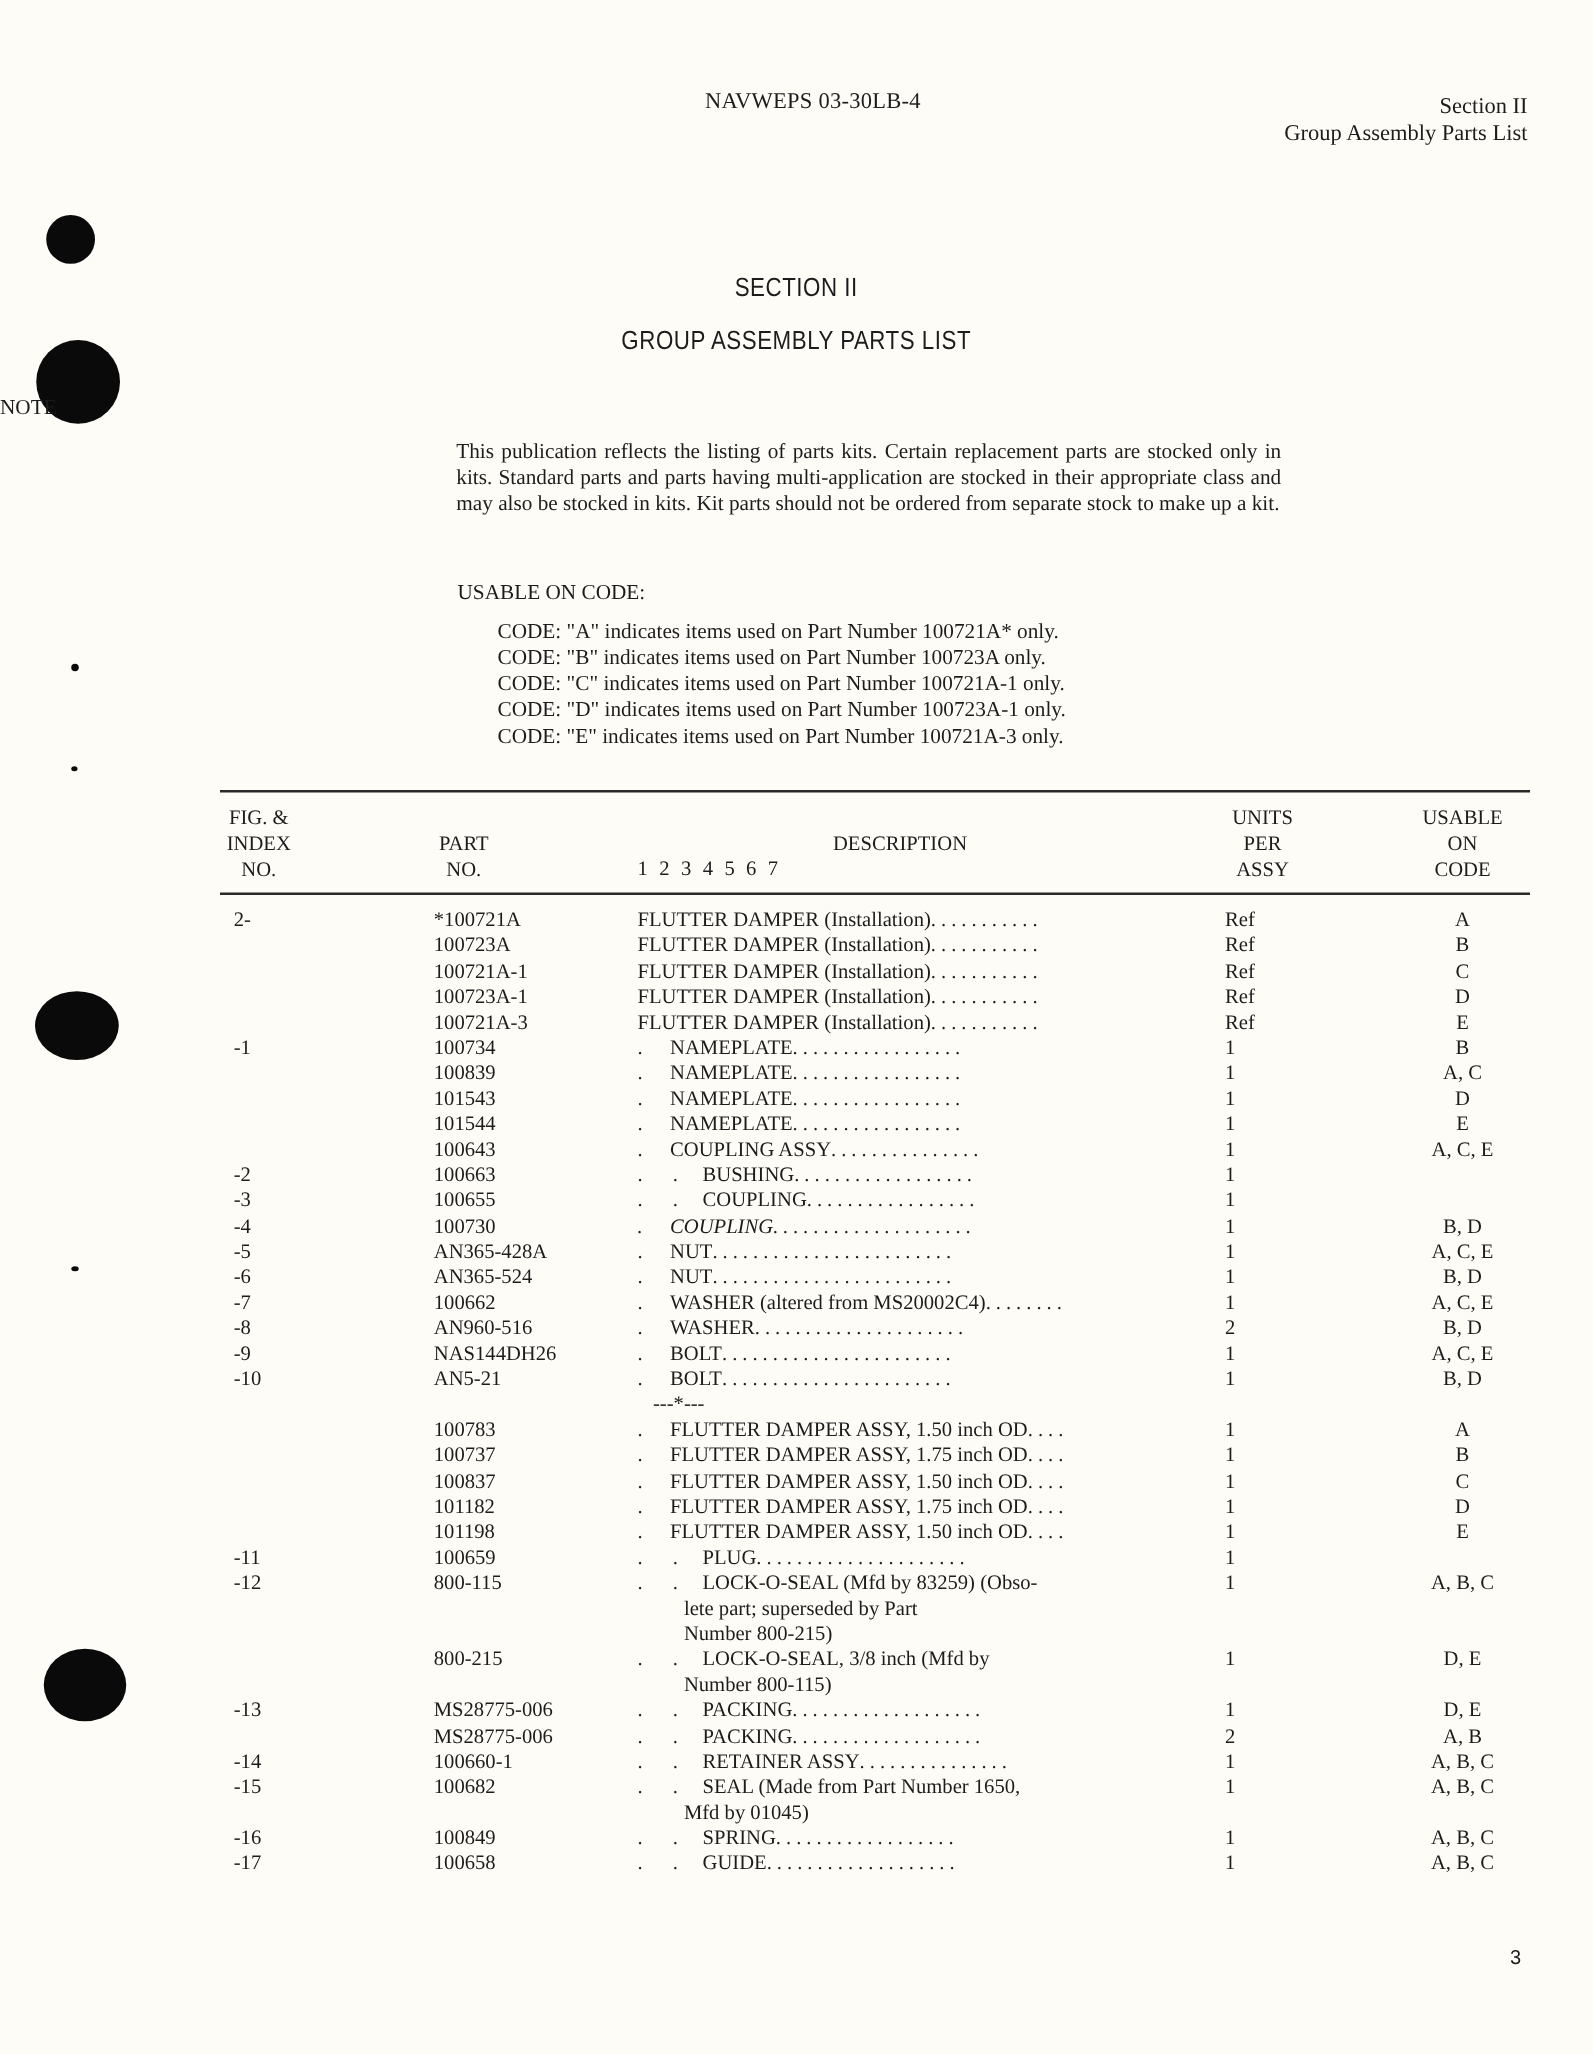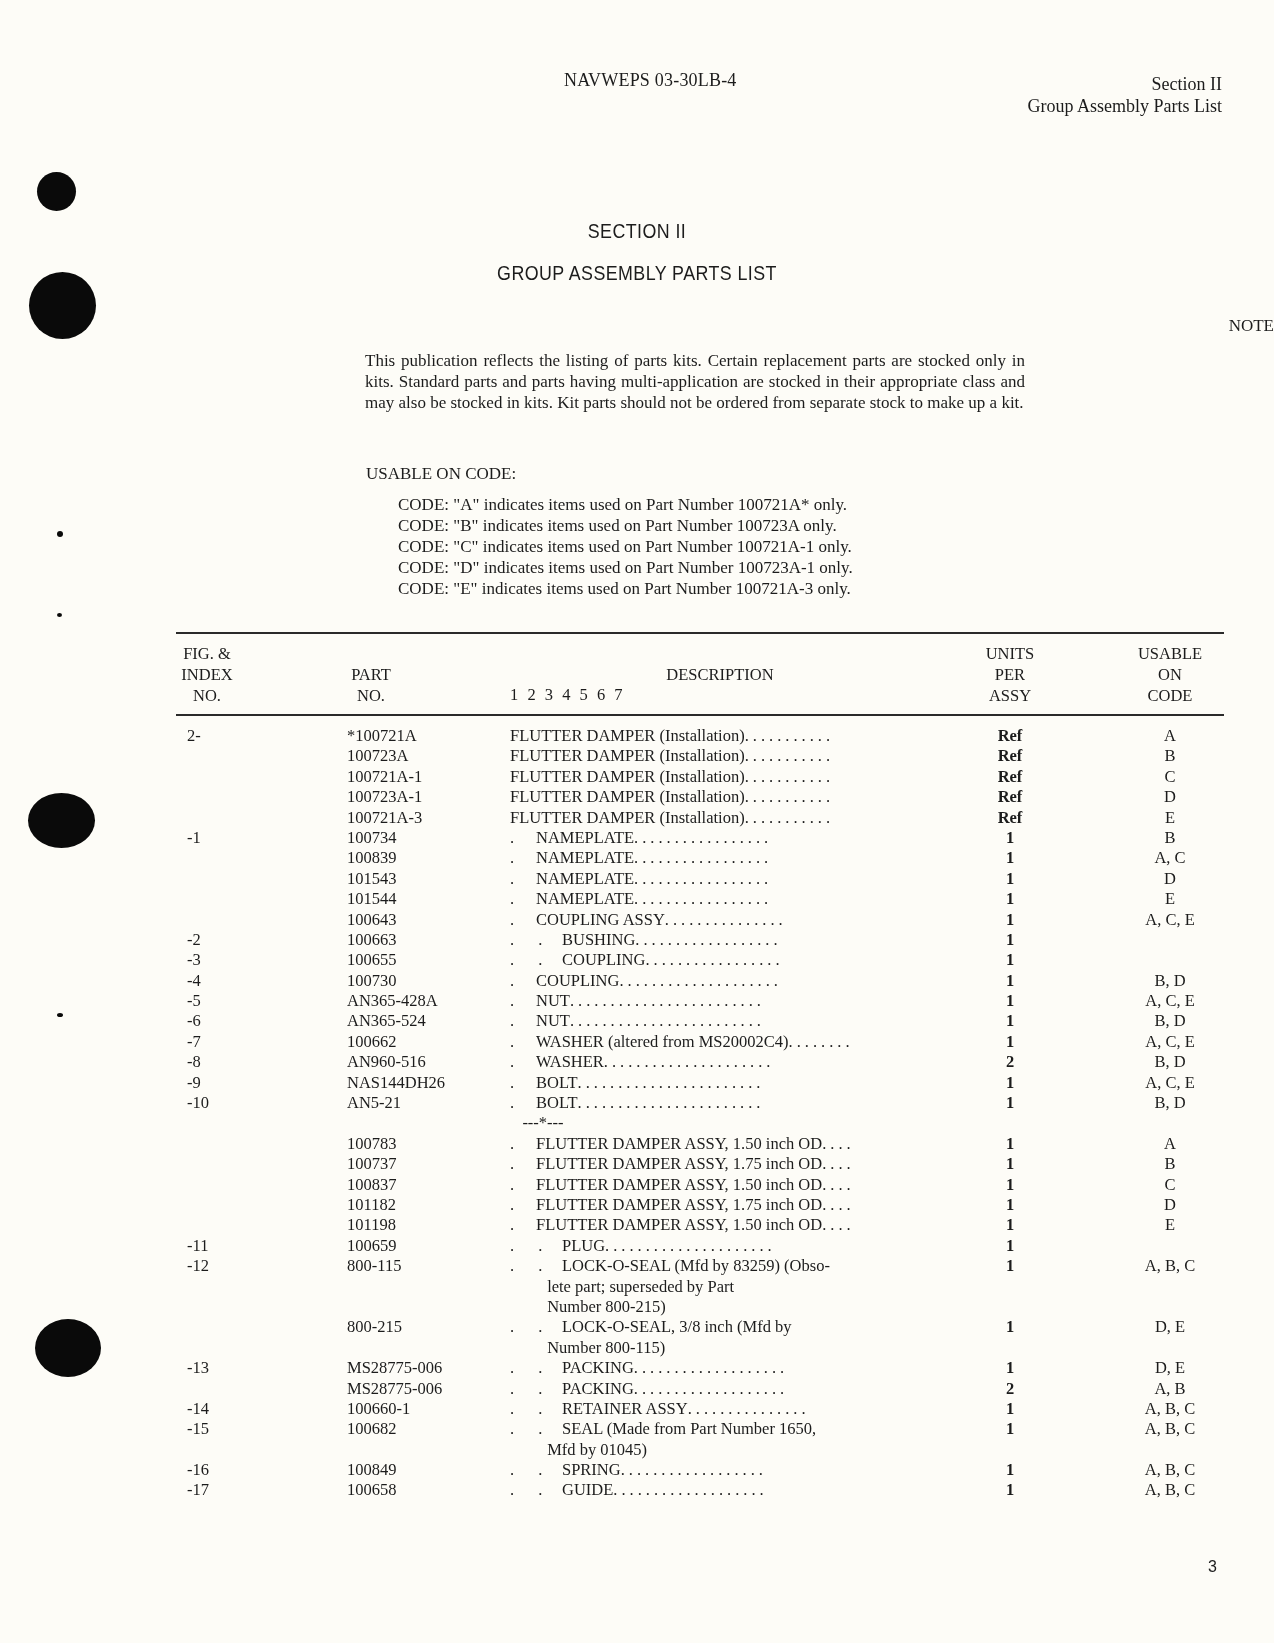--- a/index.html
+++ b/index.html
@@ -42,21 +42,21 @@
       text-align: center;
       font-family: "Liberation Sans", "DejaVu Sans", sans-serif;
       font-size: 21px;
       transform: scaleX(0.85);
       letter-spacing: 0.5px;
     }
     .note-title {
       position: absolute;
       left: 0;
       width: 1274px;
-      text-align: right;
+      text-align: left;
       top: 316px;
       font-size: 17px;
     }
     .note-body {
       position: absolute;
       left: 365px;
       top: 350px;
       width: 660px;
       font-size: 17px;
       line-height: 21px;
@@ -104,21 +104,21 @@
     }
     .row {
       position: relative;
       height: 20.4px;
       line-height: 20.4px;
       white-space: nowrap;
     }
     .row .idx { position: absolute; left: 187px; }
     .row .pno { position: absolute; left: 322px; margin-left: 25px; }
     .row .desc { position: absolute; left: 510px; }
-    .row .units { position: absolute; left: 980px; width: 60px; text-align: center; font-weight: bold; }
+    .row .units { position: absolute; left: 980px; width: 60px; text-align: left; }
     .row .code { position: absolute; left: 1105px; width: 130px; text-align: center; }
     .dots { letter-spacing: 4px; }
     .page-no {
       position: absolute;
       left: 1208px;
       top: 1558px;
       font-family: "Liberation Sans", "DejaVu Sans", sans-serif;
       font-size: 16px;
     }
   </style>
@@ -260,21 +260,21 @@
     <div class="row">
       <span class="idx">-3</span>
       <span class="pno">100655</span>
       <span class="desc" style="white-space: pre;"><span style="display: inline-block; width: 52px; letter-spacing: 10px;">. .</span><span>COUPLING</span><span class="dots">.................</span></span>
       <span class="units">1</span>
       <span class="code"></span>
     </div>
     <div class="row">
       <span class="idx">-4</span>
       <span class="pno">100730</span>
-      <span class="desc" style="white-space: pre;"><span style="display: inline-block; width: 26px; letter-spacing: 10px;">.</span><span>COUPLING</span><span class="dots">....................</span></span>
+      <span class="desc" style="white-space: pre; font-style: italic;"><span style="display: inline-block; width: 26px; letter-spacing: 10px;">.</span><span>COUPLING</span><span class="dots">....................</span></span>
       <span class="units">1</span>
       <span class="code">B, D</span>
     </div>
     <div class="row">
       <span class="idx">-5</span>
       <span class="pno">AN365-428A</span>
       <span class="desc" style="white-space: pre;"><span style="display: inline-block; width: 26px; letter-spacing: 10px;">.</span><span>NUT</span><span class="dots">........................</span></span>
       <span class="units">1</span>
       <span class="code">A, C, E</span>
     </div>

